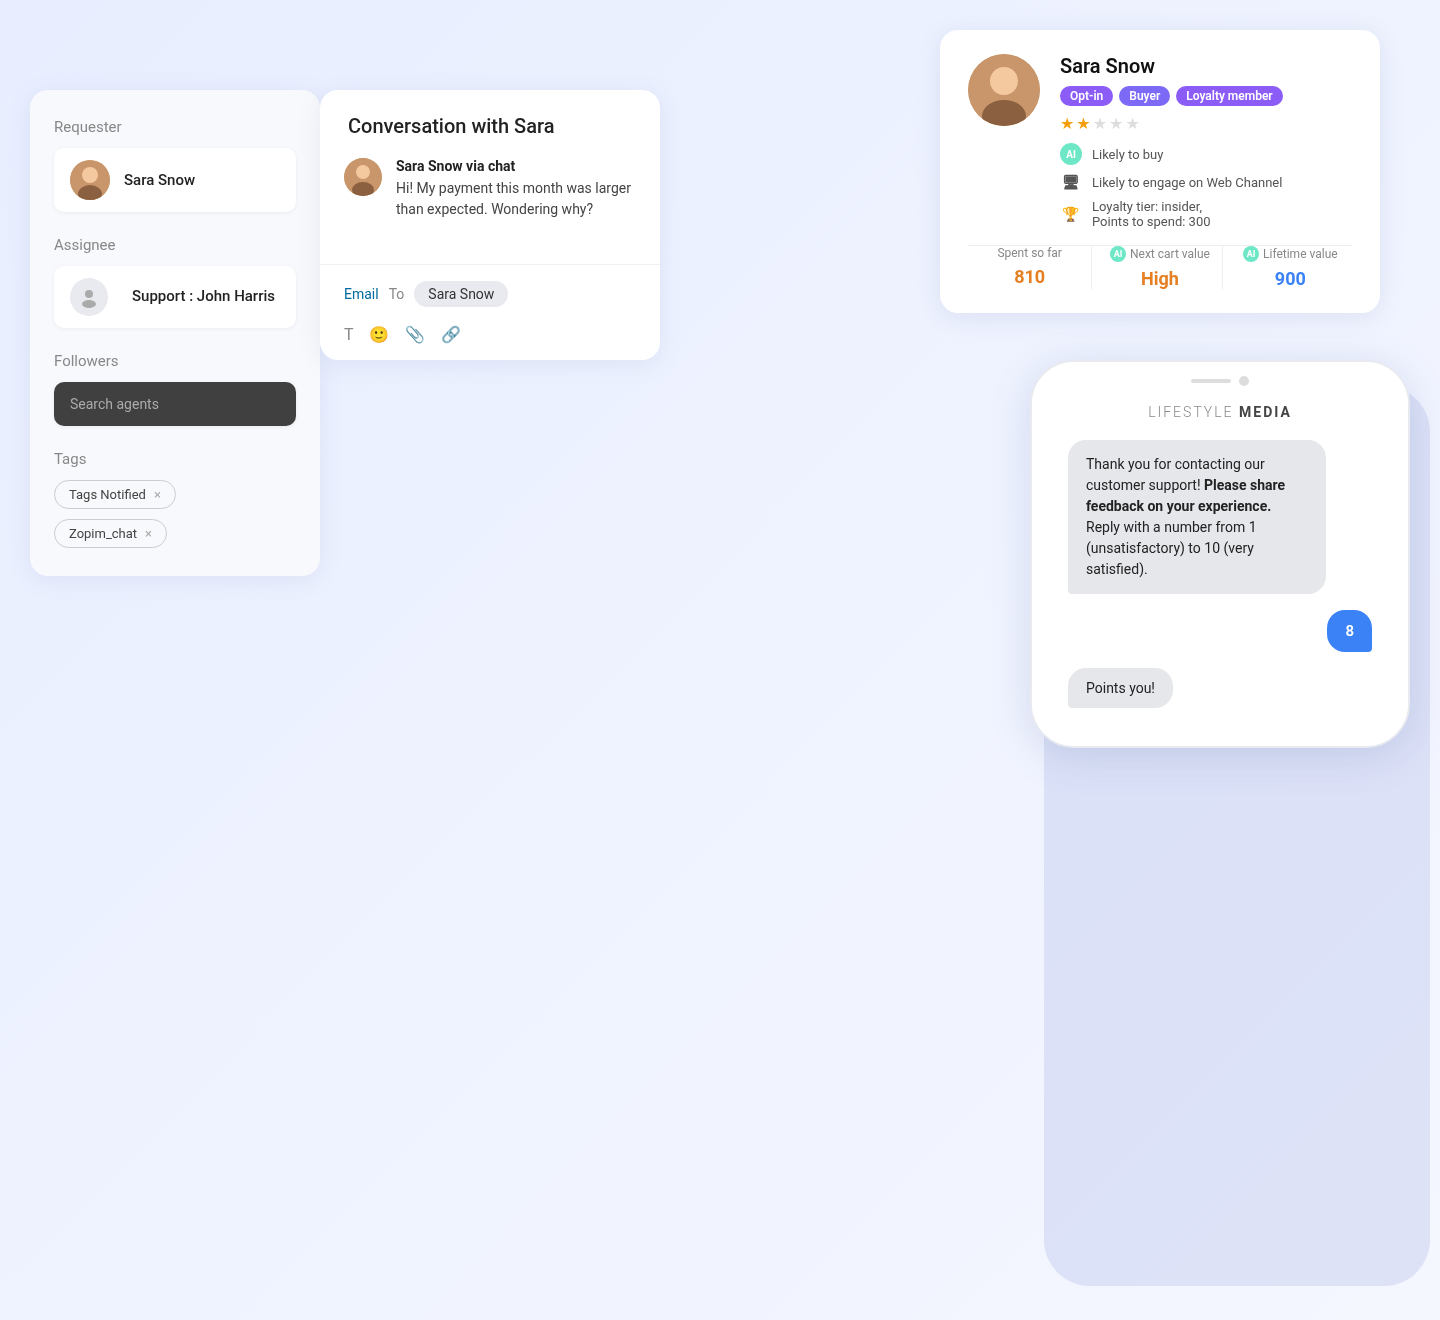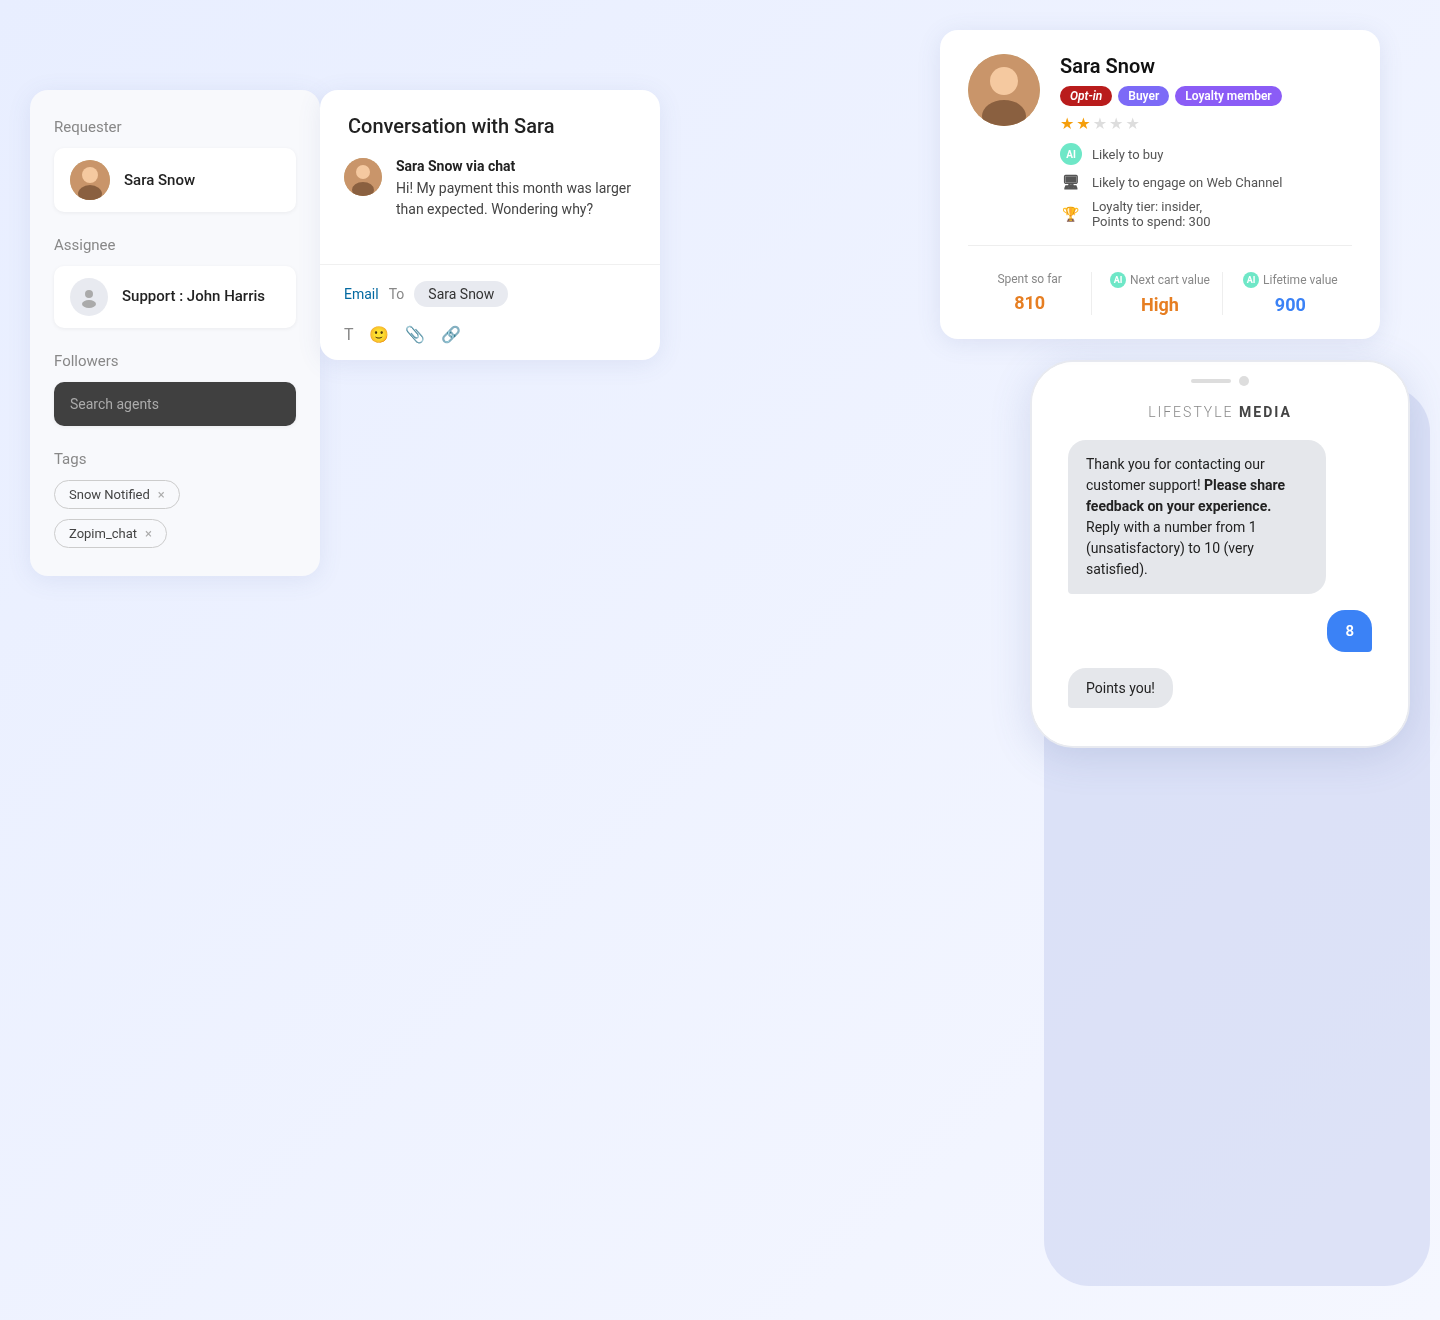--- a/index.html
+++ b/index.html
@@ -72,21 +72,21 @@
       font-weight: 500;
       color: #222;
     }
 
     .assignee-box {
       background: #fff;
       border-radius: 10px;
       padding: 12px 16px;
       display: flex;
       align-items: center;
-      gap: 14px;
+      gap: 24px;
       margin-bottom: 24px;
       box-shadow: 0 1px 4px rgba(0,0,0,0.06);
     }
 
     .avatar-icon {
       width: 38px;
       height: 38px;
       border-radius: 50%;
       background: #e8eaf0;
       display: flex;
@@ -307,21 +307,21 @@
       margin-bottom: 8px;
     }
 
     .badge {
       border-radius: 12px;
       padding: 3px 10px;
       font-size: 12px;
       font-weight: 600;
     }
 
-    .badge-optin { background: #b91c1c; color: #fff; font-style: italic; }
+    .badge-optin { background: #8b5cf6; color: #fff; }
     .badge-buyer { background: #7c6af7; color: #fff; }
     .badge-loyalty { background: #8b5cf6; color: #fff; }
 
     .stars-row {
       display: flex;
       gap: 2px;
       margin-bottom: 10px;
     }
 
     .star { font-size: 16px; }
@@ -353,21 +353,21 @@
       font-weight: 700;
       flex-shrink: 0;
     }
 
     .ai-badge { background: #6ee7c7; color: #fff; font-size: 10px; }
 
     .metrics-row {
       display: flex;
       border-top: 1.5px solid #eee;
       margin-top: 16px;
-      padding-top: 26px;
+      padding-top: 0;
       gap: 6px;
     }
 
     .metric-cell {
       flex: 1;
       text-align: center;
       padding: 0 8px;
       border-right: 1.5px solid #eee;
     }
 
@@ -527,21 +527,21 @@
     </div>
 
     <div class="section-label">Followers</div>
     <div class="followers-box">
       <span>Search agents</span>
     </div>
 
     <div class="section-label">Tags</div>
     <div class="tags-row">
       <div class="tag-chip">
-        <span>Snow Notified</span>
+        <span>Tags Notified</span>
         <span class="tag-x">×</span>
       </div>
       <div class="tag-chip">
         <span>Zopim_chat</span>
         <span class="tag-x">×</span>
       </div>
     </div>
   </div>
 
   <div class="middle-card">

